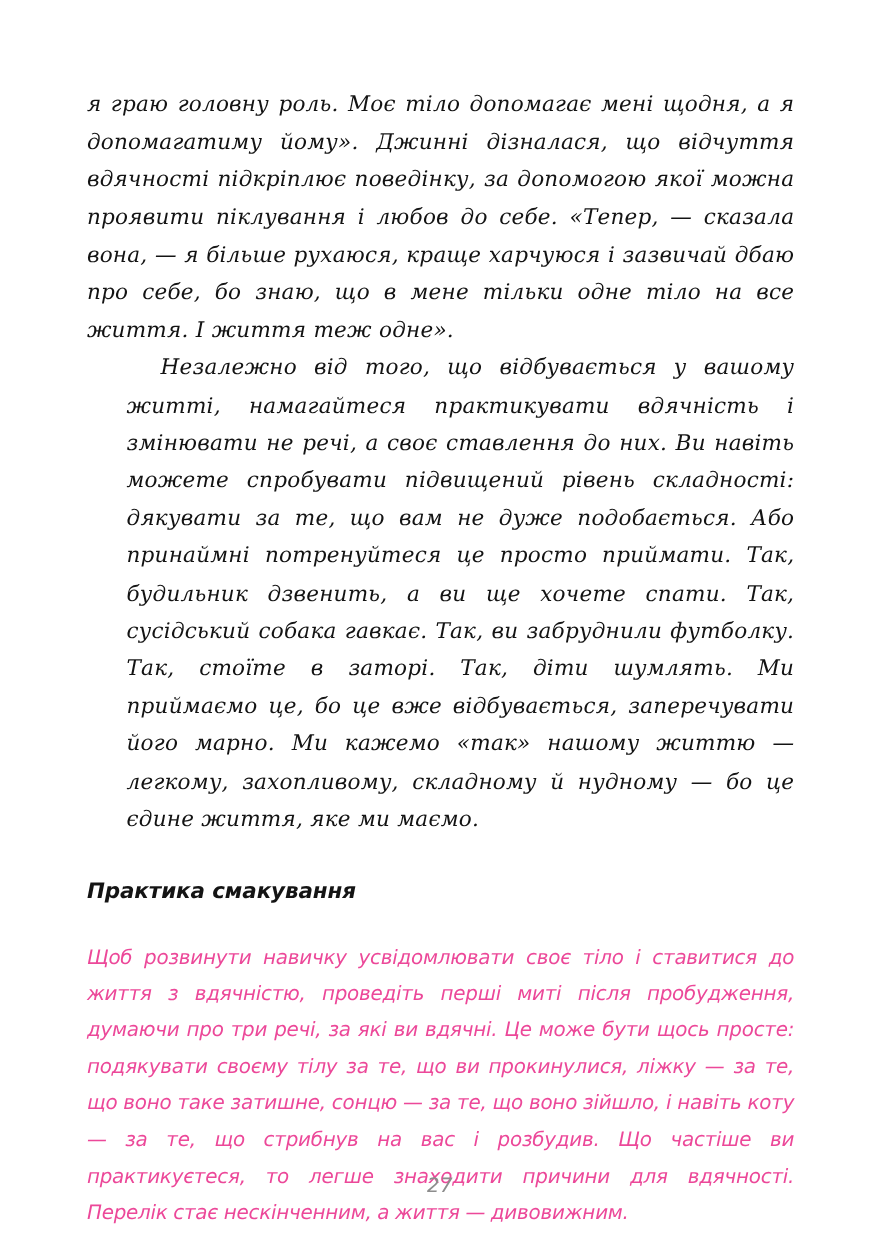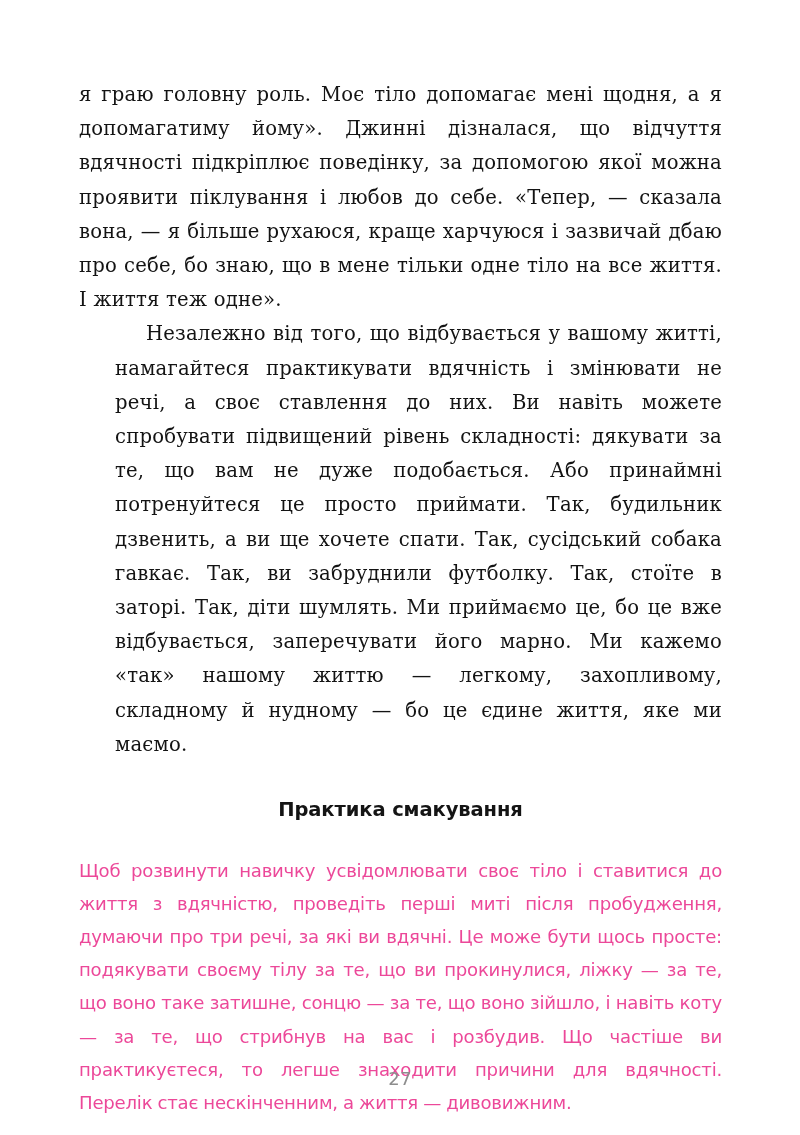--- a/index.html
+++ b/index.html
@@ -14,20 +14,21 @@
     -webkit-font-smoothing: antialiased;
     overflow: hidden;
   }
 
   .page {
     position: relative;
     width: 800px;
     height: 1135px;
     background: #ffffff;
     box-sizing: border-box;
+    font-style: italic;
   }
 
   .content {
     position: absolute;
     left: 79px;
     top: 78px;
     width: 643px;
   }
 
   
@@ -51,21 +52,20 @@
     margin-left: 36px;
   }
 
   
   .section-heading {
     font-family: "DejaVu Sans", sans-serif;
     font-weight: bold;
     font-size: 19.5px;
     line-height: 26px;
     color: #141414;
-    text-align: center;
     margin: 0;
     padding: 0;
     letter-spacing: -0.005em;
   }
 
   .heading-gap-top { height: 35px; }
   .heading-gap-bottom { height: 31px; }
 
   
   .sans-para {

